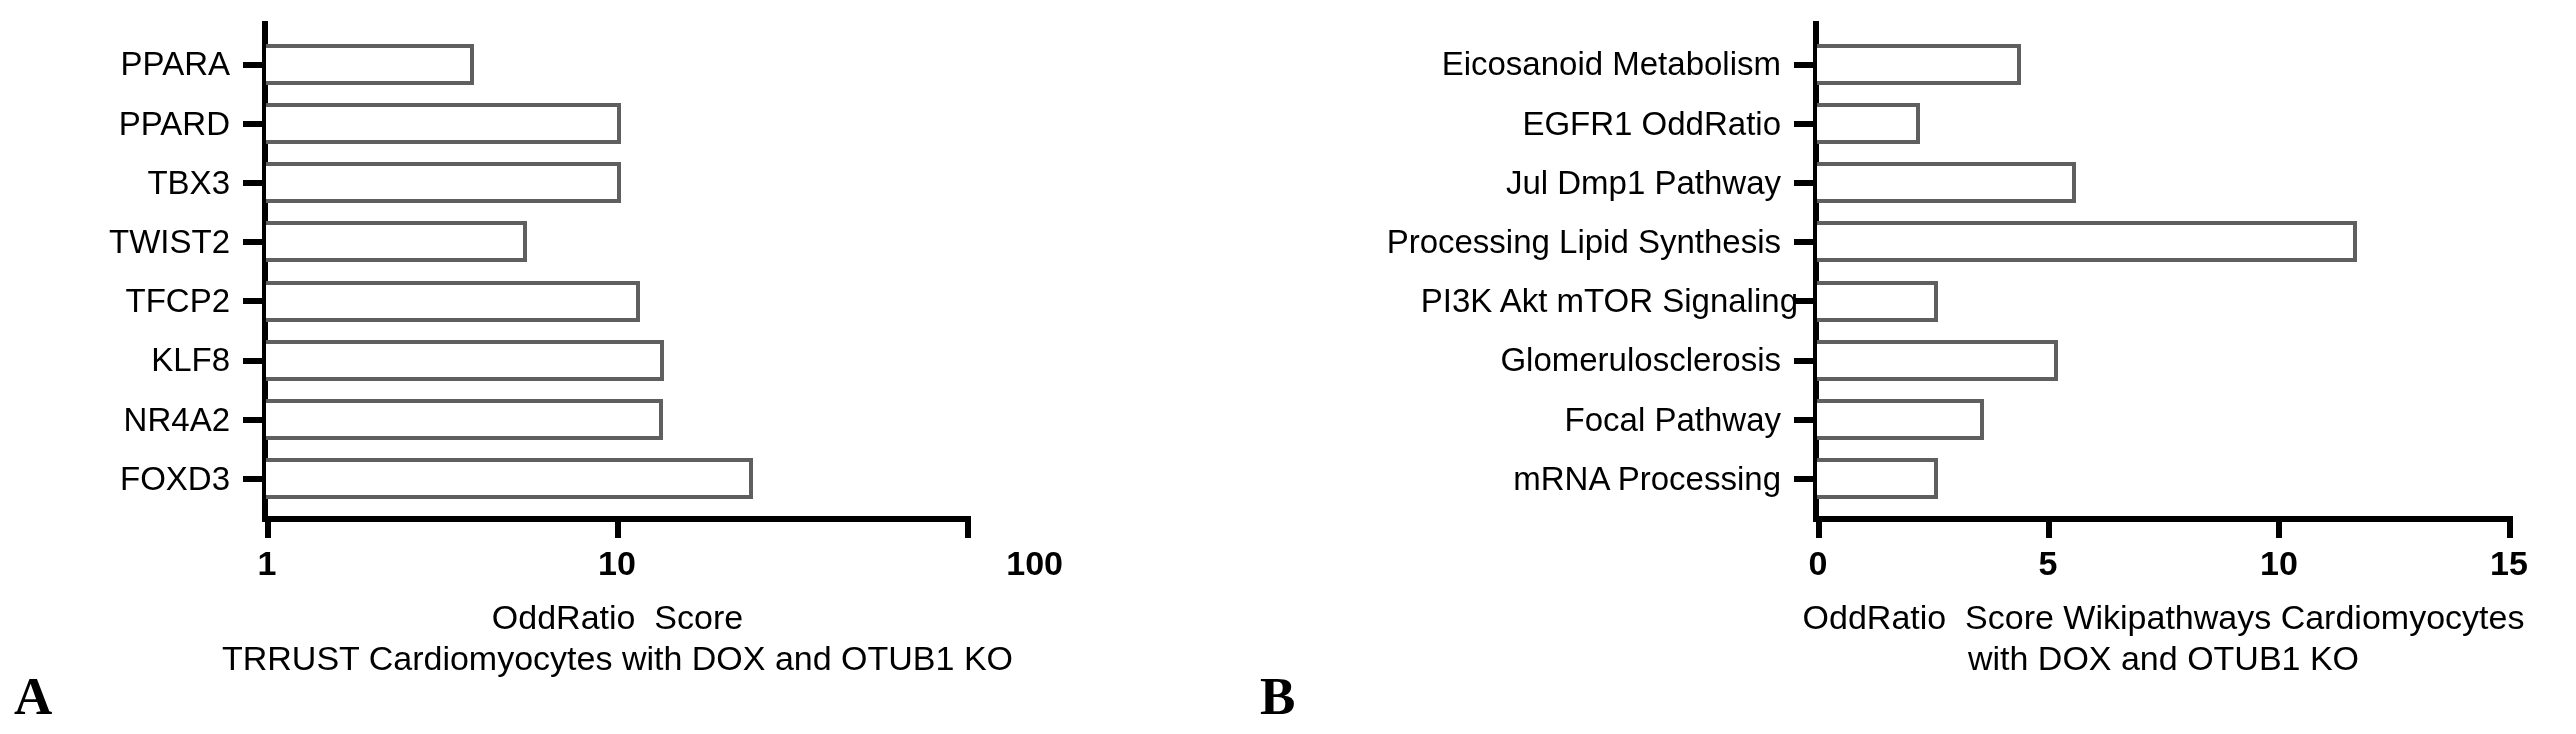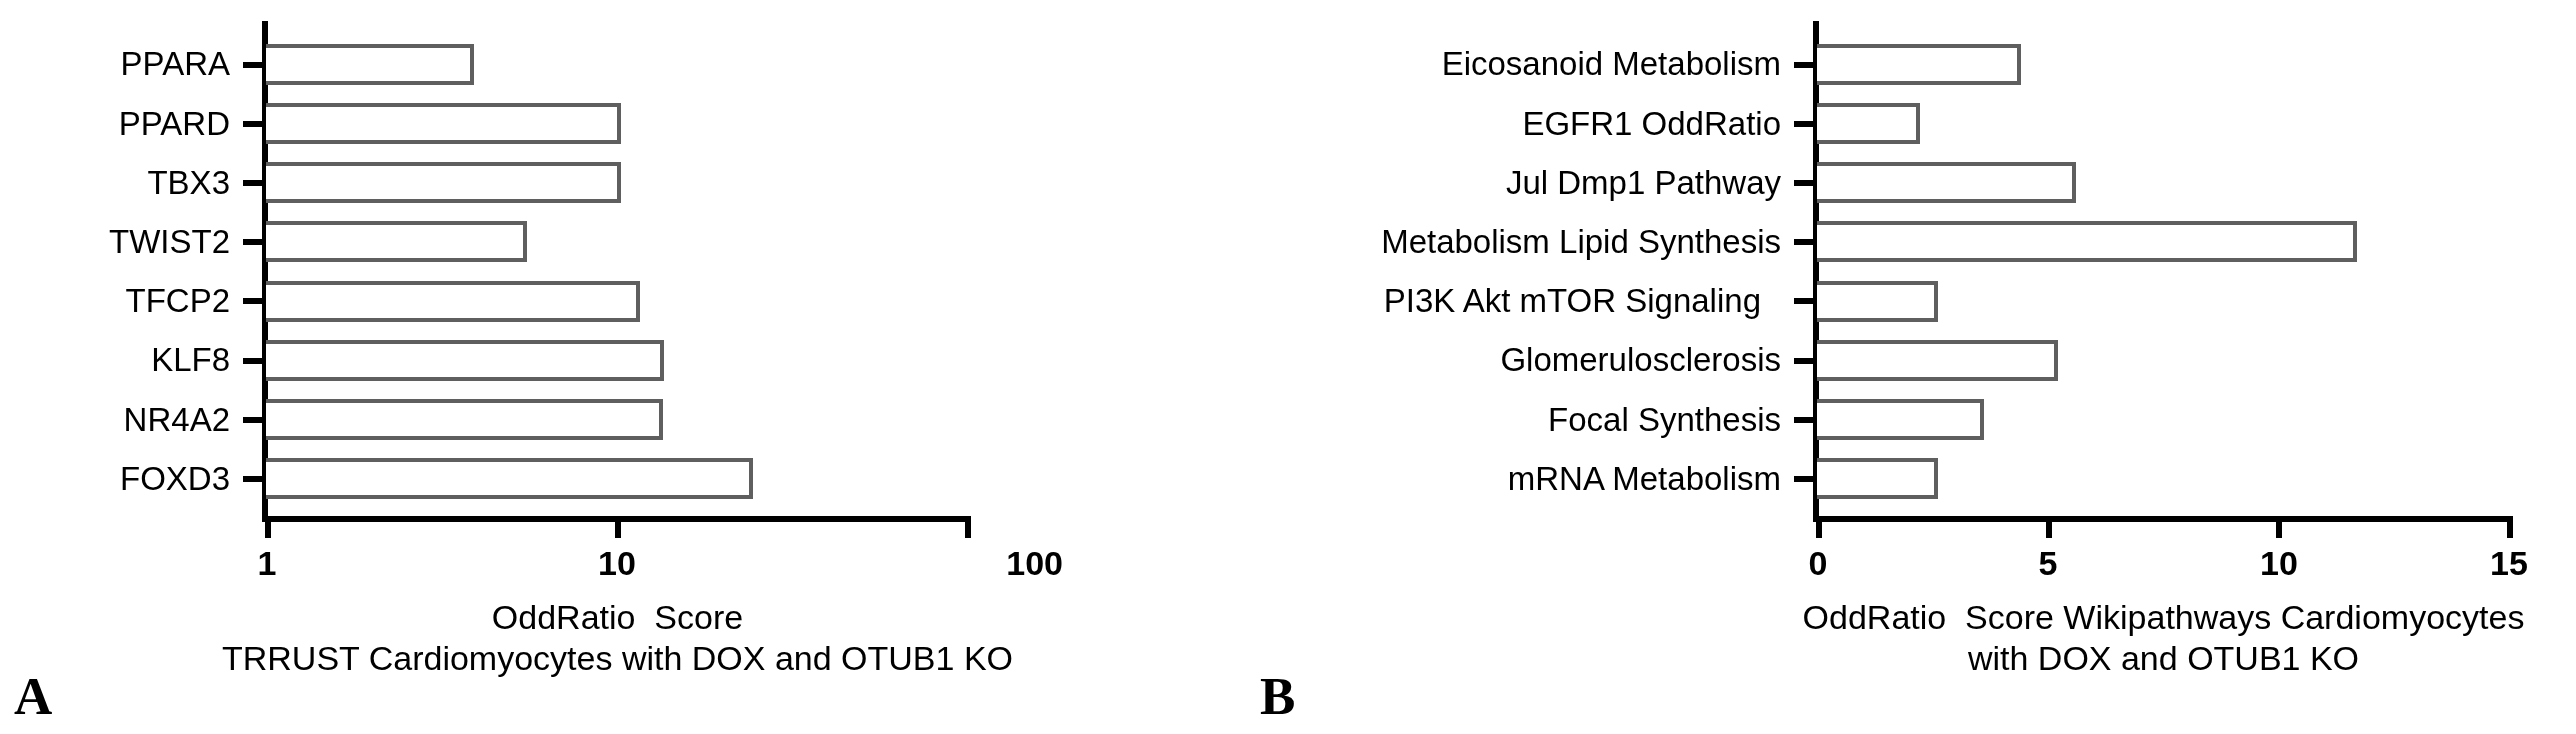--- a/index.html
+++ b/index.html
@@ -117,33 +117,33 @@
         <div class="ytick" style="left: 1794px; top: 62px; width: 19px; height: 5.7px; background: rgb(0, 0, 0);"></div>
         <div class="catlabel" style="left: 1083px; top: 46px; width: 698px;">Eicosanoid Metabolism</div>
         <div class="bar" style="left: 1817px; top: 103px; width: 103px; height: 41px; background: rgb(255, 255, 255); border-color: rgb(95, 95, 95);"></div>
         <div class="ytick" style="left: 1794px; top: 121px; width: 19px; height: 5.7px; background: rgb(0, 0, 0);"></div>
         <div class="catlabel" style="left: 1083px; top: 106px; width: 698px;">EGFR1 OddRatio</div>
         <div class="bar" style="left: 1817px; top: 162px; width: 259px; height: 41px; background: rgb(255, 255, 255); border-color: rgb(95, 95, 95);"></div>
         <div class="ytick" style="left: 1794px; top: 180px; width: 19px; height: 5.7px; background: rgb(0, 0, 0);"></div>
         <div class="catlabel" style="left: 1083px; top: 165px; width: 698px;">Jul Dmp1 Pathway</div>
         <div class="bar" style="left: 1817px; top: 221px; width: 540px; height: 41px; background: rgb(255, 255, 255); border-color: rgb(95, 95, 95);"></div>
         <div class="ytick" style="left: 1794px; top: 239px; width: 19px; height: 5.7px; background: rgb(0, 0, 0);"></div>
-        <div class="catlabel" style="left: 1083px; top: 224px; width: 698px;">Metabolism Lipid Synthesis</div>
+        <div class="catlabel" style="left: 1083px; top: 224px; width: 698px;">Processing Lipid Synthesis</div>
         <div class="bar" style="left: 1817px; top: 281px; width: 121px; height: 41px; background: rgb(255, 255, 255); border-color: rgb(95, 95, 95);"></div>
         <div class="ytick" style="left: 1794px; top: 298px; width: 19px; height: 5.7px; background: rgb(0, 0, 0);"></div>
-        <div class="catlabel" style="left: 1063px; top: 283px; width: 698px;">PI3K Akt mTOR Signaling</div>
+        <div class="catlabel" style="left: 1100px; top: 283px; width: 698px;">PI3K Akt mTOR Signaling</div>
         <div class="bar" style="left: 1817px; top: 340px; width: 241px; height: 41px; background: rgb(255, 255, 255); border-color: rgb(95, 95, 95);"></div>
         <div class="ytick" style="left: 1794px; top: 358px; width: 19px; height: 5.7px; background: rgb(0, 0, 0);"></div>
         <div class="catlabel" style="left: 1083px; top: 342px; width: 698px;">Glomerulosclerosis</div>
         <div class="bar" style="left: 1817px; top: 399px; width: 167px; height: 41px; background: rgb(255, 255, 255); border-color: rgb(95, 95, 95);"></div>
         <div class="ytick" style="left: 1794px; top: 417px; width: 19px; height: 5.7px; background: rgb(0, 0, 0);"></div>
-        <div class="catlabel" style="left: 1083px; top: 402px; width: 698px;">Focal Synthesis</div>
+        <div class="catlabel" style="left: 1083px; top: 402px; width: 698px;">Focal Pathway</div>
         <div class="bar" style="left: 1817px; top: 458px; width: 121px; height: 41px; background: rgb(255, 255, 255); border-color: rgb(95, 95, 95);"></div>
         <div class="ytick" style="left: 1794px; top: 476px; width: 19px; height: 5.7px; background: rgb(0, 0, 0);"></div>
-        <div class="catlabel" style="left: 1083px; top: 461px; width: 698px;">mRNA Metabolism</div>
+        <div class="catlabel" style="left: 1083px; top: 461px; width: 698px;">mRNA Processing</div>
         <div class="xtick" style="left: 1816px; top: 516px; width: 5.7px; height: 22px; background: rgb(0, 0, 0);"></div>
         <div class="xticklabel" style="left: 1723px; top: 545px;">0</div>
         <div class="xtick" style="left: 2046px; top: 516px; width: 5.7px; height: 22px; background: rgb(0, 0, 0);"></div>
         <div class="xticklabel" style="left: 1953px; top: 545px;">5</div>
         <div class="xtick" style="left: 2276px; top: 516px; width: 5.7px; height: 22px; background: rgb(0, 0, 0);"></div>
         <div class="xticklabel" style="left: 2184px; top: 545px;">10</div>
         <div class="xtick" style="left: 2507px; top: 516px; width: 5.7px; height: 22px; background: rgb(0, 0, 0);"></div>
         <div class="xticklabel" style="left: 2414px; top: 545px;">15</div>
       </div>
     <div class="xtitle" id="b-title1">OddRatio  Score Wikipathways Cardiomyocytes</div>

